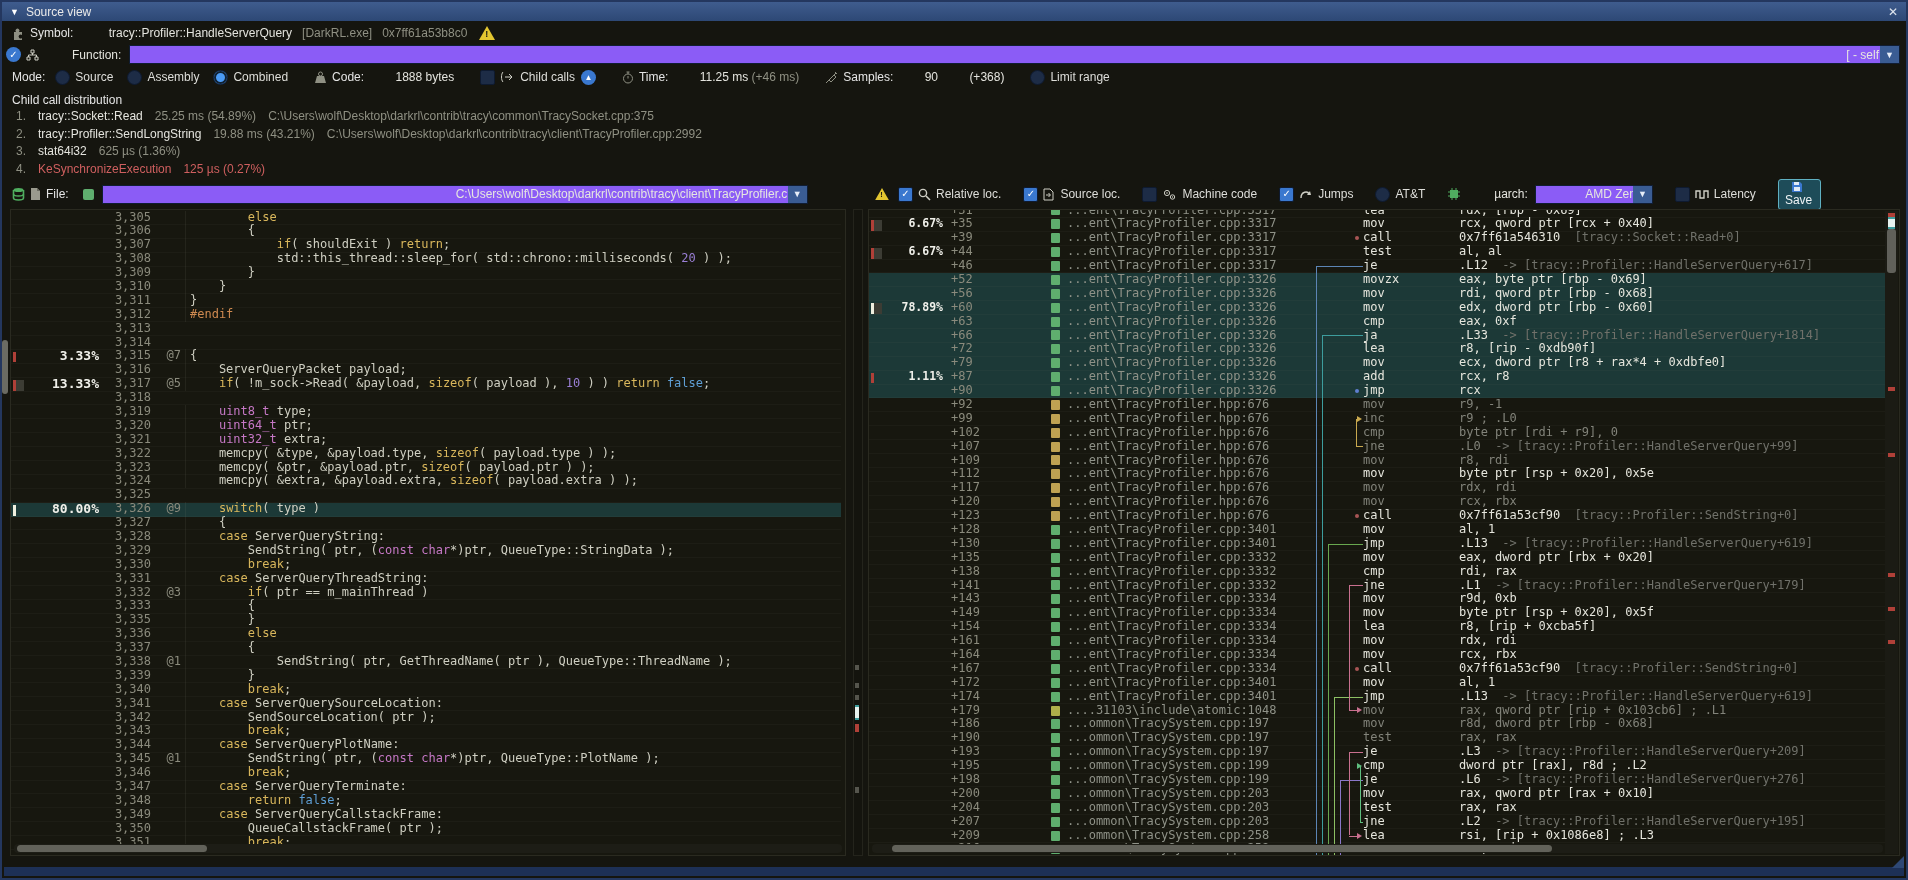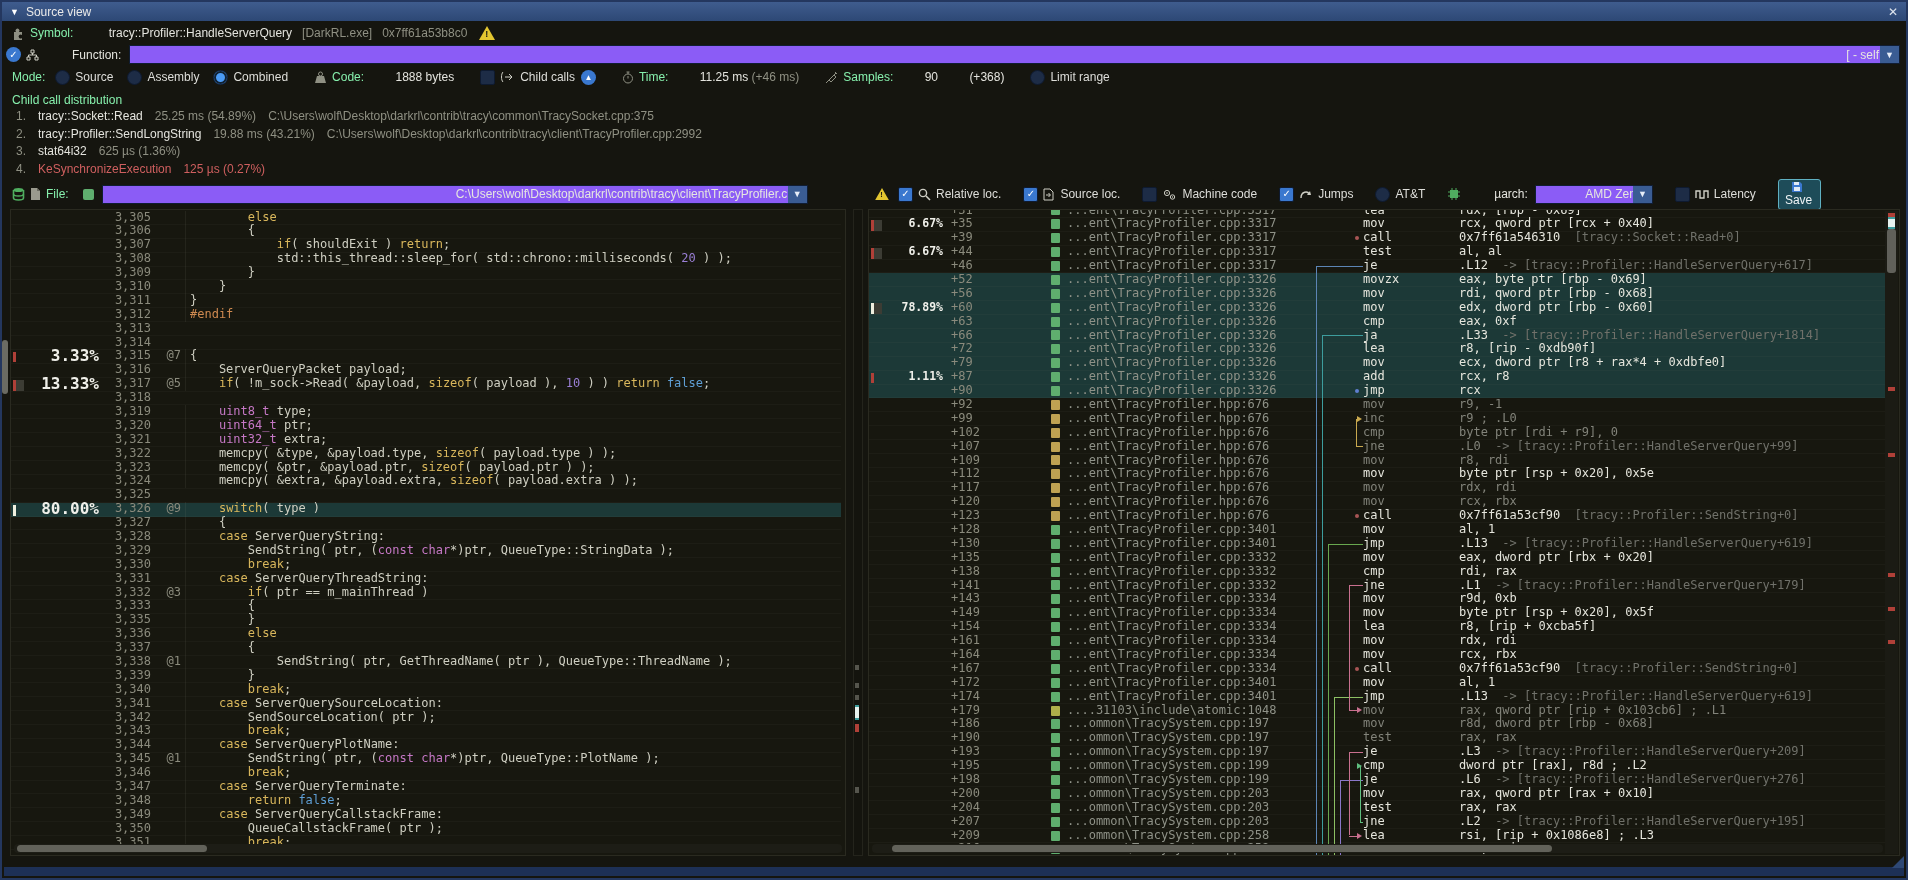--- a/index.html
+++ b/index.html
@@ -6,21 +6,21 @@
   body{width:1908px;height:880px;position:relative;font-family:"Liberation Sans",sans-serif;overflow:hidden;
        -webkit-font-smoothing:none;}
   .win{position:absolute;inset:0;background:#15150f;border:2px solid #24375f;box-sizing:border-box;}
   
   .titlebar{position:absolute;left:0;top:0;right:0;height:19px;background:linear-gradient(#3f5c8e,#2d4875);
     color:#e9e9e9;display:flex;align-items:center;padding:0 8px;font-size:12px;box-sizing:border-box;}
   .tb-caret{font-size:9px;margin-right:7px;color:#fff;}
   .tb-close{margin-left:auto;color:#dfe5ee;font-size:12px;cursor:pointer;}
   
   .hrow{position:absolute;left:0;right:0;display:flex;align-items:center;font-size:12px;color:#dededa;box-sizing:border-box;}
-  .lab{color:#86efac;}
+  .lab{color:#e5e5e5;}
   .dim{color:#8f9083;}
   .white{color:#e4e4de;padding-left:28px;}
   .icon{display:inline-flex;align-items:center;justify-content:center;margin:0 5px 0 0;}
   .warn{width:0;height:0;border-left:8px solid transparent;border-right:8px solid transparent;border-bottom:14px solid #e3c630;
         position:relative;display:inline-block;}
   .warn i{position:absolute;left:-2px;top:3px;font-style:normal;color:#1c1c14;font-size:9px;font-weight:bold;}
   .combo{background:#8b5cf6;border:1px solid #101d33;height:19px;display:flex;align-items:center;color:#e6e6e0;
          font-size:12px;padding:0 6px;box-sizing:border-box;position:relative;justify-content:flex-end;}
   .combo .arrowbox{position:absolute;right:0;top:0;bottom:0;width:19px;background:#3a5c93;display:flex;align-items:center;
          justify-content:center;color:#e8eef8;font-size:9px;}
@@ -44,21 +44,21 @@
   
   .pane{position:absolute;top:207px;bottom:22px;background:#17170f;border:1px solid #2a2a20;box-sizing:border-box;overflow:hidden;}
   #srcpane{left:8px;width:836px;}
   #asmpane{left:866px;width:1032px;}
   .mono{font-family:"DejaVu Sans Mono",monospace;font-size:12px;}
   .rows{position:absolute;left:0;top:1px;right:4px;}
   .srow,.arow{display:flex;height:13.9px;line-height:13.9px;white-space:pre;align-items:center;
       border-bottom:1px solid rgba(130,130,115,0.06);box-sizing:border-box;}
   .srow.hl,.arow.hl{background:#1c3937;}
   .c-mark{width:20px;flex:none;position:relative;height:100%;}
-  .c-pct{width:68px;flex:none;text-align:right;color:#f0f0ea;font-weight:bold;font-size:16px;}
+  .c-pct{width:68px;flex:none;text-align:right;color:#f0f0ea;font-weight:bold;font-size:13px;}
   .c-ln{width:52px;flex:none;text-align:right;color:#8b8b7d;}
   .c-at{width:34px;flex:none;text-align:right;color:#8b8b7d;padding-right:4px;box-sizing:border-box;}
   .c-code{flex:1;color:#cfcfc2;border-left:1px solid rgba(130,130,115,0.12);padding-left:4px;overflow:hidden;}
   .k-kw{color:#d9b75c;} .k-ty{color:#c678c6;} .k-num{color:#9a7fd5;} .k-str{color:#8f9fe0;}
   .k-pre{color:#cf8a50;} .k-false{color:#5f9fd5;}
   
   .a-mark{width:12px;flex:none;position:relative;height:100%;}
   .a-pct{width:62px;flex:none;text-align:right;color:#f0f0ea;font-weight:bold;font-size:11.5px;}
   .a-off{width:50px;flex:none;color:#8b8b7d;padding-left:8px;box-sizing:border-box;}
   .a-pad{width:58px;flex:none;}

